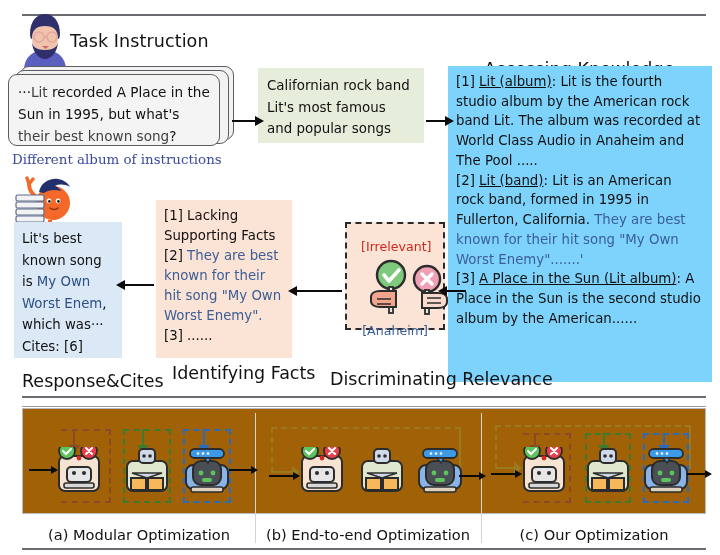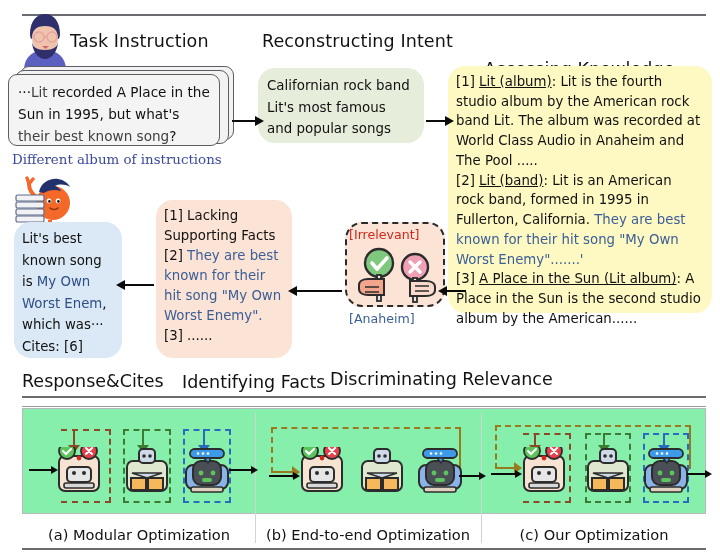--- a/index.html
+++ b/index.html
@@ -15,83 +15,83 @@
   .rule.r-bot{top:548px;}
 
   
   .heading{position:absolute;font-size:17.5px;letter-spacing:.1px;color:#121212;white-space:nowrap;}
   .h-task{left:70px;top:31px;}
   .h-intent{left:262px;top:31px;}
   .h-know{left:484px;top:31px;margin-top:28px;}
 
   .foot-label{position:absolute;font-size:17.5px;color:#121212;white-space:nowrap;}
   .f-resp{left:22px;top:371px;}
-  .f-facts{left:172px;top:372px;margin-left:10px;}
+  .f-facts{left:172px;top:363px;}
   .f-disc{left:330px;top:369px;text-align:center;}
 
   
   .avatar{position:absolute;left:16px;top:8px;width:58px;height:62px;}
   
   .mascot{position:absolute;left:8px;top:176px;width:72px;height:58px;}
 
   
-  .box{position:absolute;box-sizing:border-box;border-radius:17px;}
+  .box{position:absolute;box-sizing:border-box;}
 
   .instr-stack{position:absolute;left:8px;top:66px;width:226px;height:80px;}
   .instr-shadow{position:absolute;border:1.6px solid #5d5d63;border-radius:9px;background:#f2f2f2;}
   .s3{left:12px;top:0px;width:212px;height:72px;}
   .s2{left:7px;top:4px;width:212px;height:72px;}
   .instr-card{position:absolute;left:0px;top:8px;width:212px;height:72px;
        border:1.8px solid #5d5d63;border-radius:9px;background:#f4f4f4;
        padding:6px 8px 0 9px;box-sizing:border-box;
        font-size:13.6px;line-height:1.62;}
   .hl-orange{color:#404040;}
 
   .subcap{position:absolute;left:12px;top:152px;font-size:13.4px;
        color:#3b4a9c;font-family:"DejaVu Serif","Liberation Serif",serif;}
 
   .intent-box{left:258px;top:68px;width:166px;height:75px;background:#e6eddb;
        padding:7px 9px;font-size:13.4px;line-height:1.62;}
 
-  .know-box{left:448px;top:66px;width:264px;height:247px;background:#fef9c3;
+  .know-box{left:448px;top:66px;width:264px;height:316px;background:#7dd3fc;
        padding:6px 8px 0 8px;font-size:13.3px;line-height:1.485;}
   .u{text-decoration:underline;}
   .blue{color:#3b5e96;}
 
   .resp-box{left:14px;top:222px;width:108px;height:136px;background:#dbe8f5;
        padding:6px 8px;font-size:13.3px;line-height:1.62;}
   .resp-box .blue{color:#2e4f86;text-align:right;}
 
   .facts-box{left:156px;top:200px;width:136px;height:158px;background:#fbe3d5;
        padding:6px 8px;font-size:13.3px;line-height:1.5;}
   .facts-box .blue{color:#3b5e96;}
 
-  .disc-box{left:345px;top:222px;width:100px;height:85px;background:#fbe3d5;
-       border:2.2px dashed #2a2a2a;padding:2px;}
+  .disc-box{left:345px;top:222px;width:100px;height:108px;background:#fbe3d5;
+       border:2.2px dashed #2a2a2a;padding:14px;text-align:center;}
   .tag{font-size:12.6px;line-height:1.25;}
   .tag-irr{color:#d2281f;margin-top:1px;}
   .tag-rel{color:#3b5e96;}
   .hands{height:68px;position:relative;}
 
   
   .arrow{position:absolute;height:2px;background:#0b0b0b;}
   .arrow::after{content:"";position:absolute;top:-4px;width:0;height:0;
       border-top:5px solid transparent;border-bottom:5px solid transparent;}
   .arrow.right::after{right:-8px;border-left:9px solid #0b0b0b;}
   .arrow.left::after{left:-8px;border-right:9px solid #0b0b0b;}
 
   .a1{left:232px;top:120px;width:24px;}
   .a2{left:426px;top:120px;width:20px;}
   .a3{left:446px;top:290px;width:20px;}
   .a4{left:296px;top:290px;width:46px;}
   .a5{left:124px;top:284px;width:30px;}
 
   
   .panel{position:absolute;left:22px;top:408px;width:684px;height:106px;
-         border:1.6px solid #b9b9bd;box-sizing:border-box;background:#86efac;}
+         border:1.6px solid #b9b9bd;box-sizing:border-box;background:#a16207;}
   .sub{position:absolute;top:0;height:139px;}
   .sub-a{left:0px;width:232px;}
   .sub-b{left:232px;width:226px;}
   .sub-c{left:458px;width:226px;}
   .divider{position:absolute;top:4px;width:1px;height:130px;background:#d3d3d6;}
   .caption{position:absolute;bottom:5px;left:0;right:0;text-align:center;
            font-size:14.6px;color:#121212;white-space:nowrap;}
   .bots{position:absolute;top:14px;left:0;right:0;height:88px;}
 
   .bot{position:absolute;width:46px;height:46px;top:24px;}
@@ -116,21 +116,20 @@
     <ellipse cx="29" cy="30" rx="13" ry="15" fill="#f0c3ad"></ellipse>
     <path d="M14 26c0-12 6-20 15-20s15 8 15 20c0 3-1 5-2 5 0-9-4-13-13-13s-13 4-13 13c-1 0-2-2-2-5z" fill="#2e2f6b"></path>
     <path d="M16 33c0 10 6 18 13 18s13-8 13-18c0 6-5 9-13 9s-13-3-13-9z" fill="#2e2f6b"></path>
     <circle cx="23" cy="29" r="5" fill="none" stroke="#e8a5a0" stroke-width="1.6"></circle>
     <circle cx="36" cy="29" r="5" fill="none" stroke="#e8a5a0" stroke-width="1.6"></circle>
     <path d="M28 29h3" stroke="#e8a5a0" stroke-width="1.6"></path>
     <path d="M26 38h7l-3.5 3z" fill="#d06a6a"></path>
   </svg>
 
   <div class="heading h-task">Task Instruction</div>
-  <div class="heading h-intent">Reconstructing Intent</div>
   <div class="heading h-know">Accessing Knowledge</div>
 
   <div class="instr-stack">
     <div class="instr-shadow s3"></div>
     <div class="instr-shadow s2"></div>
     <div class="instr-card">
       <span>···</span><span class="hl-orange">Lit</span><span> recorded A Place in the Sun in 1995, but what's </span><span class="hl-orange">their best known song</span><span>?</span>
     </div>
   </div>
 

